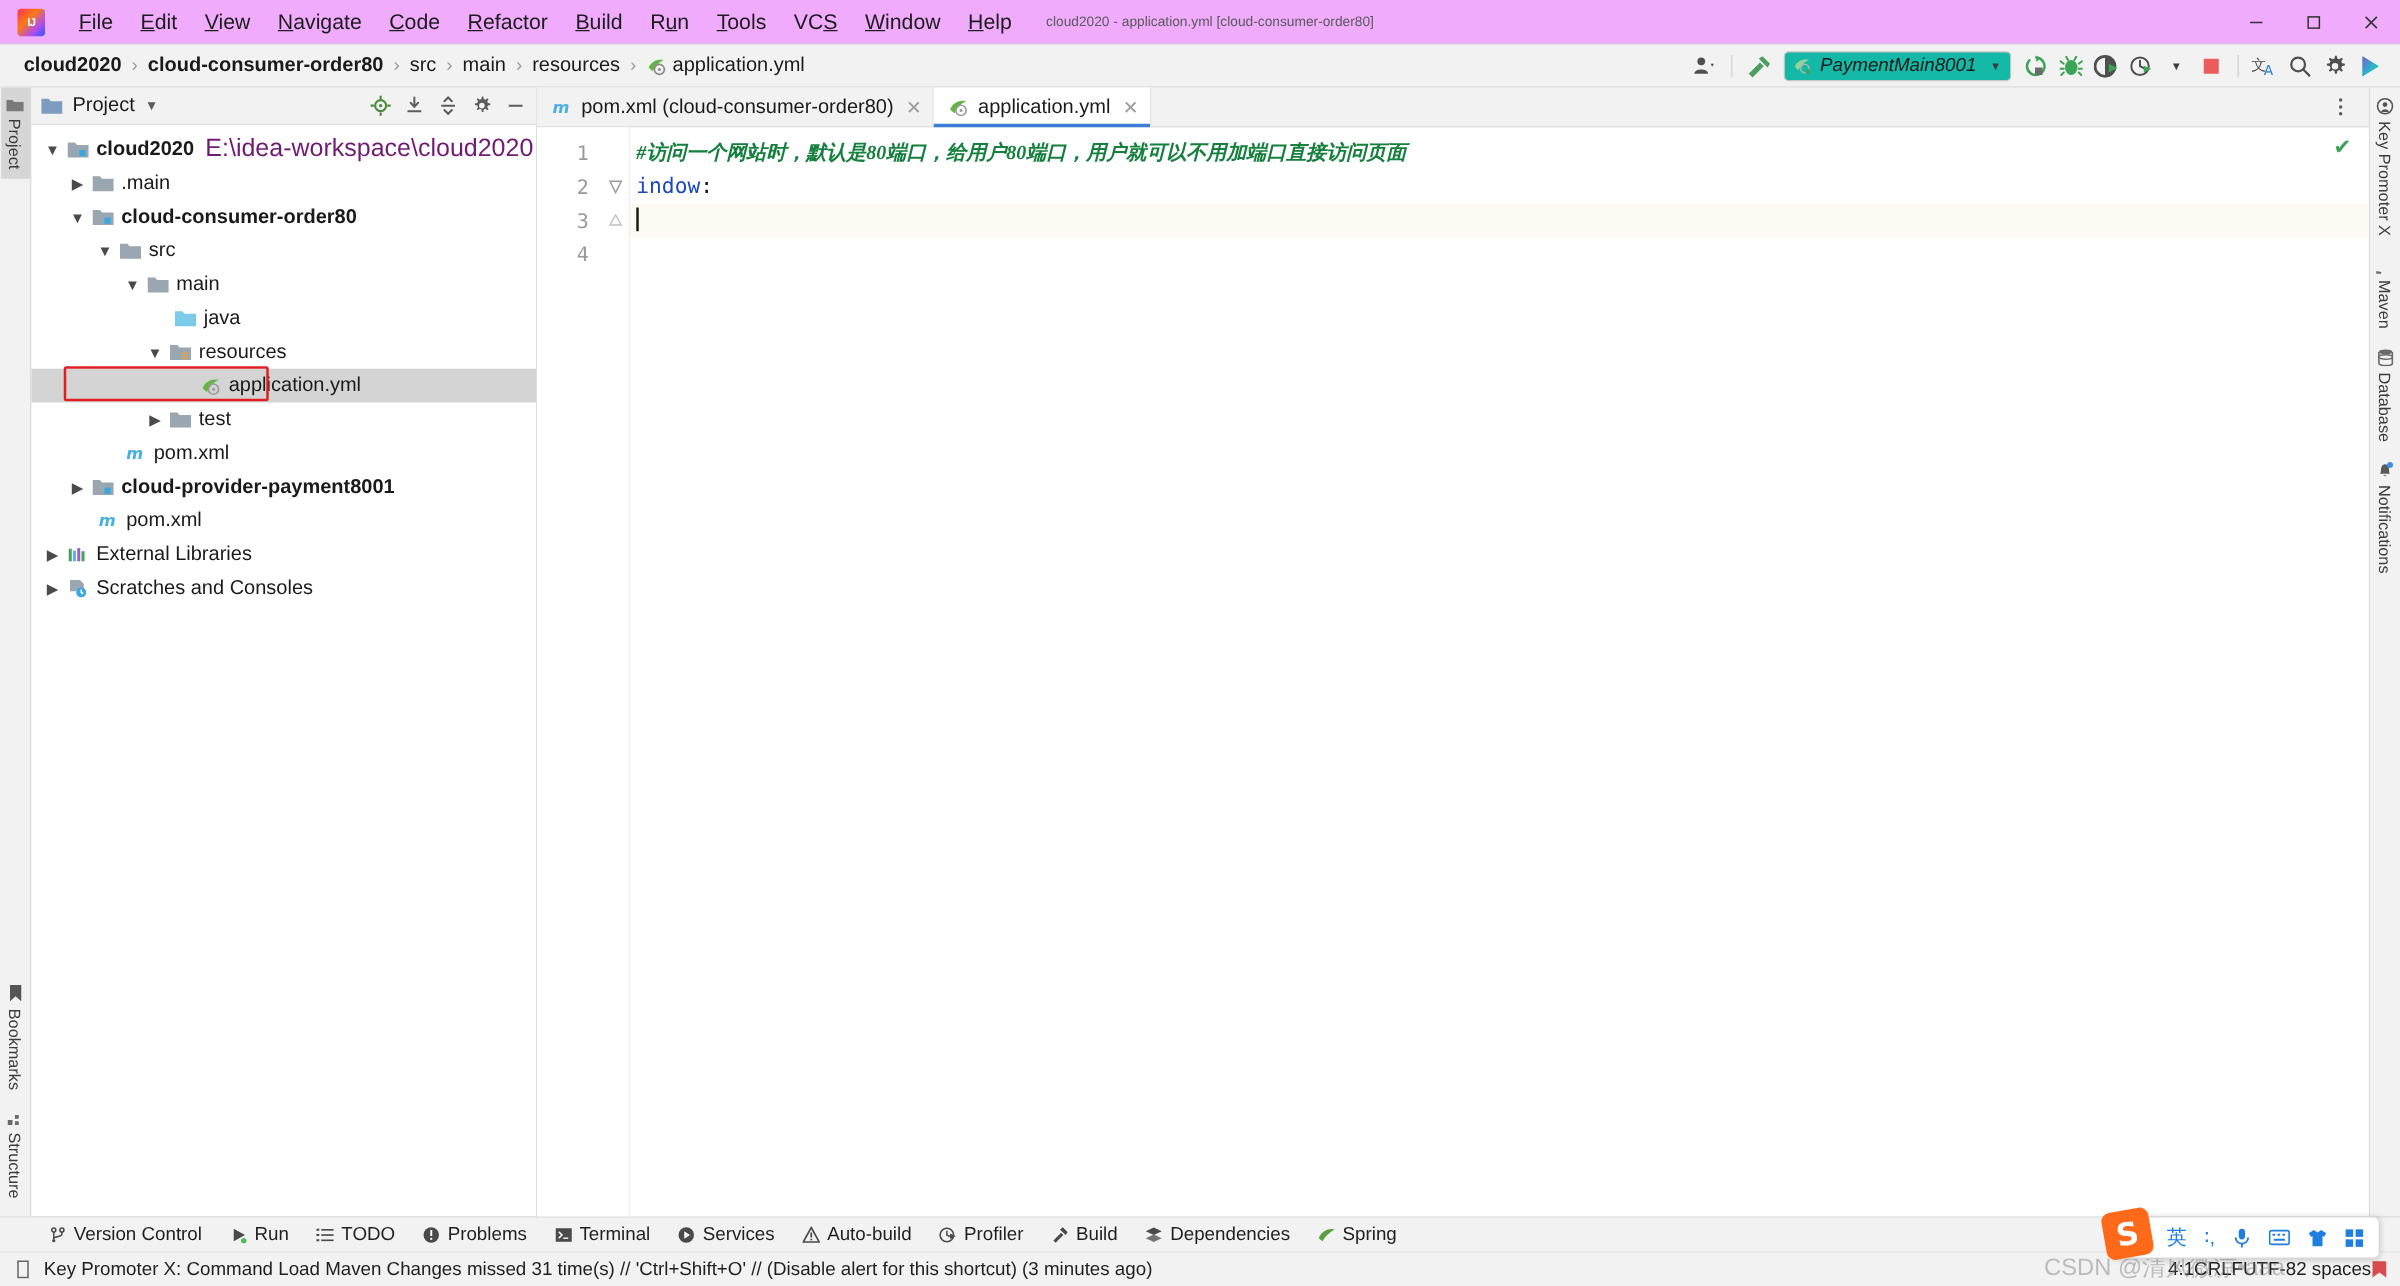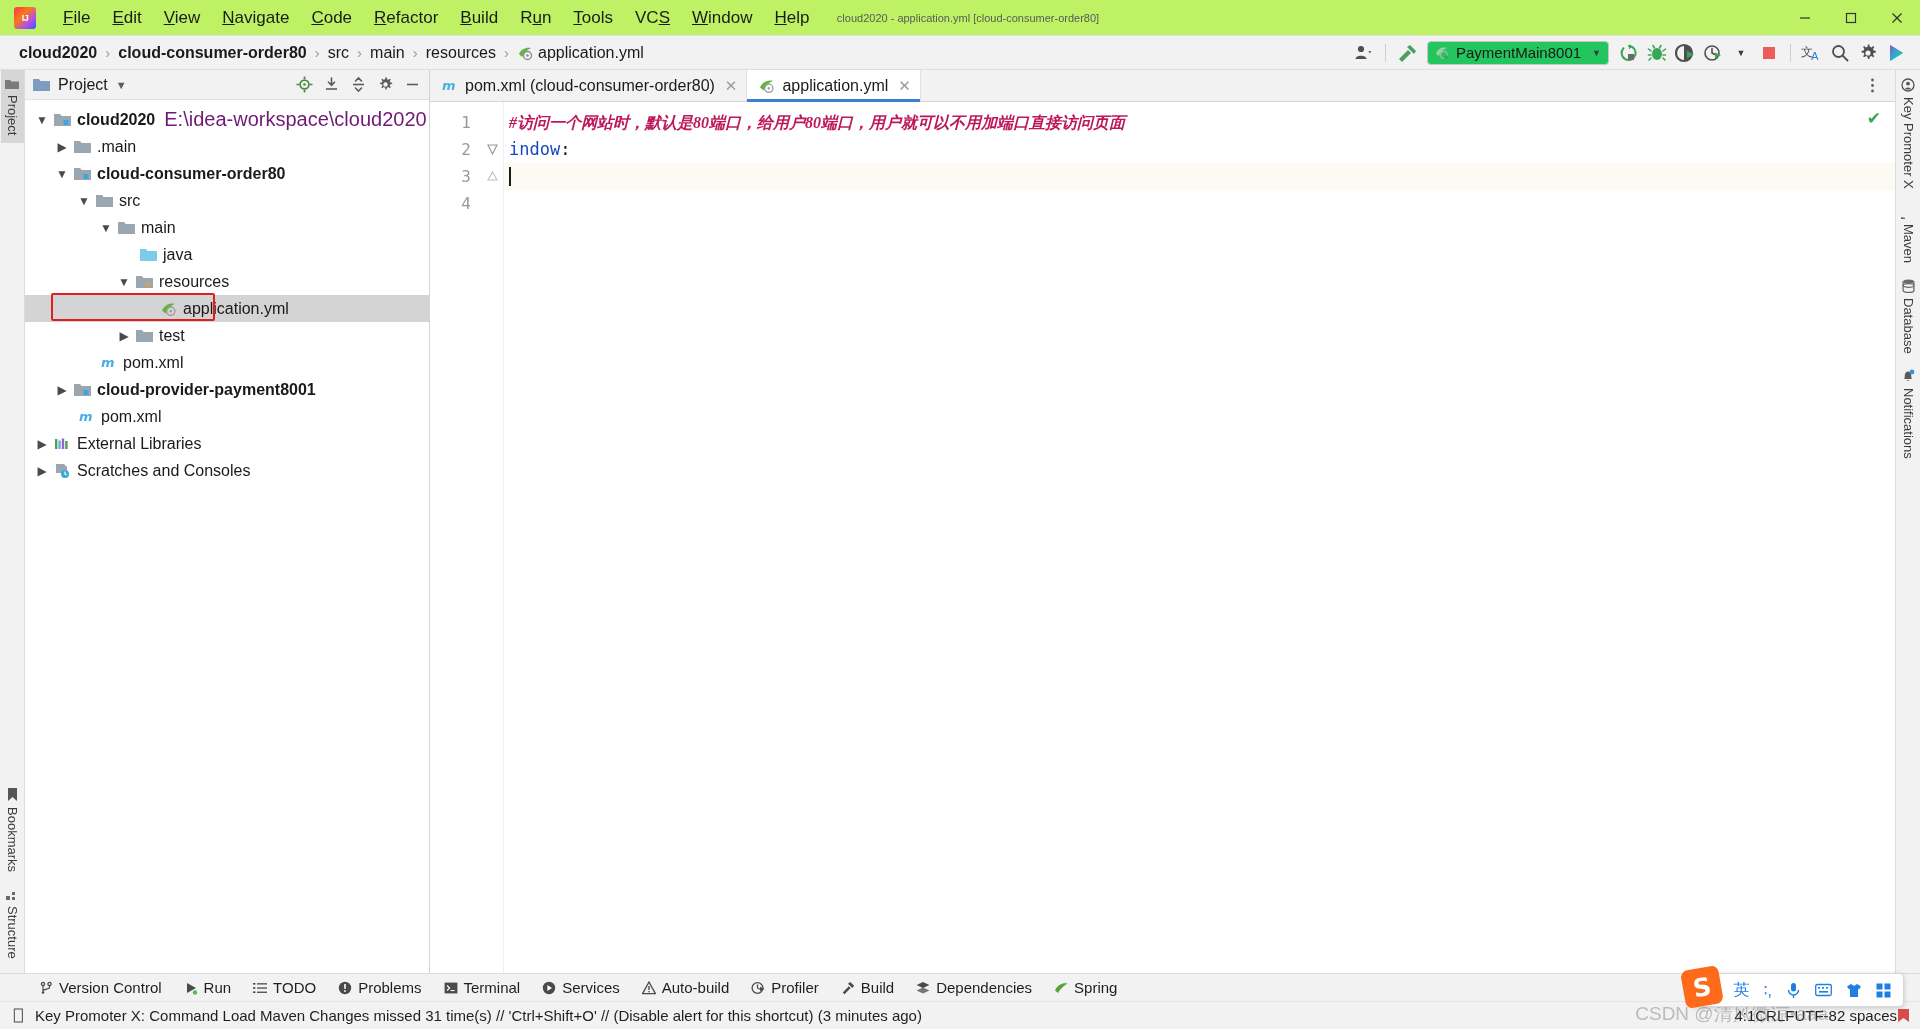--- a/index.html
+++ b/index.html
@@ -11,21 +11,21 @@
     font-size: 17px;
     color: #1a1a1a;
     -webkit-font-smoothing: antialiased;
   }
   .app { width: 1920px; height: 1029px; display: flex; flex-direction: column; background: #f2f2f2; }
 
   
   .titlebar {
     height: 36px; min-height: 36px;
     display: flex; align-items: center;
-    background: #bef264;
+    background: #f0abfc;
     border-bottom: 1px solid #e0e0e0;
     position: relative;
   }
   .ij-logo {
     width: 22px; height: 22px; margin-left: 14px; margin-right: 16px;
     border-radius: 3px;
     background: linear-gradient(135deg,#fe315d 0%, #f97a12 38%, #b24bf3 72%, #1e5ff9 100%);
     position: relative; flex: none;
   }
   .ij-logo::after {
@@ -65,23 +65,24 @@
   .crumb.bold { font-weight: bold; }
   .crumb-sep { color: #9a9a9a; font-size: 15px; padding: 0 3px; }
   .nav-right { margin-left: auto; display: flex; align-items: center; gap: 0px; padding-right: 10px; }
   .tb-icon {
     width: 28px; height: 26px; display: flex; align-items: center; justify-content: center;
     cursor: default;
   }
   .tb-sep { width: 1px; height: 18px; background: #cfcfcf; margin: 0 7px; }
   .runcfg {
     display: flex; align-items: center; gap: 7px;
-    border: 1px solid #c6c6c6; border-radius: 4px; background: #22c55e;
+    border: 1px solid #c6c6c6; border-radius: 4px; background: #14b8a6;
     height: 24px; padding: 0 7px 0 6px; margin: 0 6px;
     font-size: 15px;
+    font-style: italic;
   }
 
   
   .body { flex: 1; display: flex; min-height: 0; }
 
   
   .stripe {
     width: 25px; min-width: 25px; background: #f2f2f2;
     border-right: 1px solid #dcdcdc;
     display: flex; flex-direction: column; align-items: center;
@@ -159,21 +160,21 @@
     width: 22px; min-width: 22px; background: #fff; padding-top: 7px;
     border-right: 1px solid #f0f0f0; position: relative;
   }
   .fline { height: 27px; display: flex; align-items: center; justify-content: center; }
   .code {
     flex: 1; padding-top: 7px; font-family: "DejaVu Sans Mono","Liberation Mono",monospace;
     font-size: 17px; position: relative; min-width: 0;
   }
   .cline { height: 27px; line-height: 27px; white-space: pre; padding-left: 5px; }
   .cline.caret-line { background: #fcfaf2; }
-  .c-comment { color: #be185d; font-style: italic; font-family: "Liberation Serif","DejaVu Serif",serif; font-weight: bold; font-size: 16px; }
+  .c-comment { color: #15803d; font-style: italic; font-family: "Liberation Serif","DejaVu Serif",serif; font-weight: bold; font-size: 16px; }
   .c-key { color: #1a48c4; }
   .c-punc { color: #1a1a1a; }
   .c-num { color: #1a48c4; }
   .caret {
     display: inline-block; width: 2px; height: 19px; background: #1a1a1a;
     vertical-align: -4px;
   }
   .check-mark { position: absolute; right: 14px; top: 6px; color: #3aa655; font-size: 17px; }
 
   

